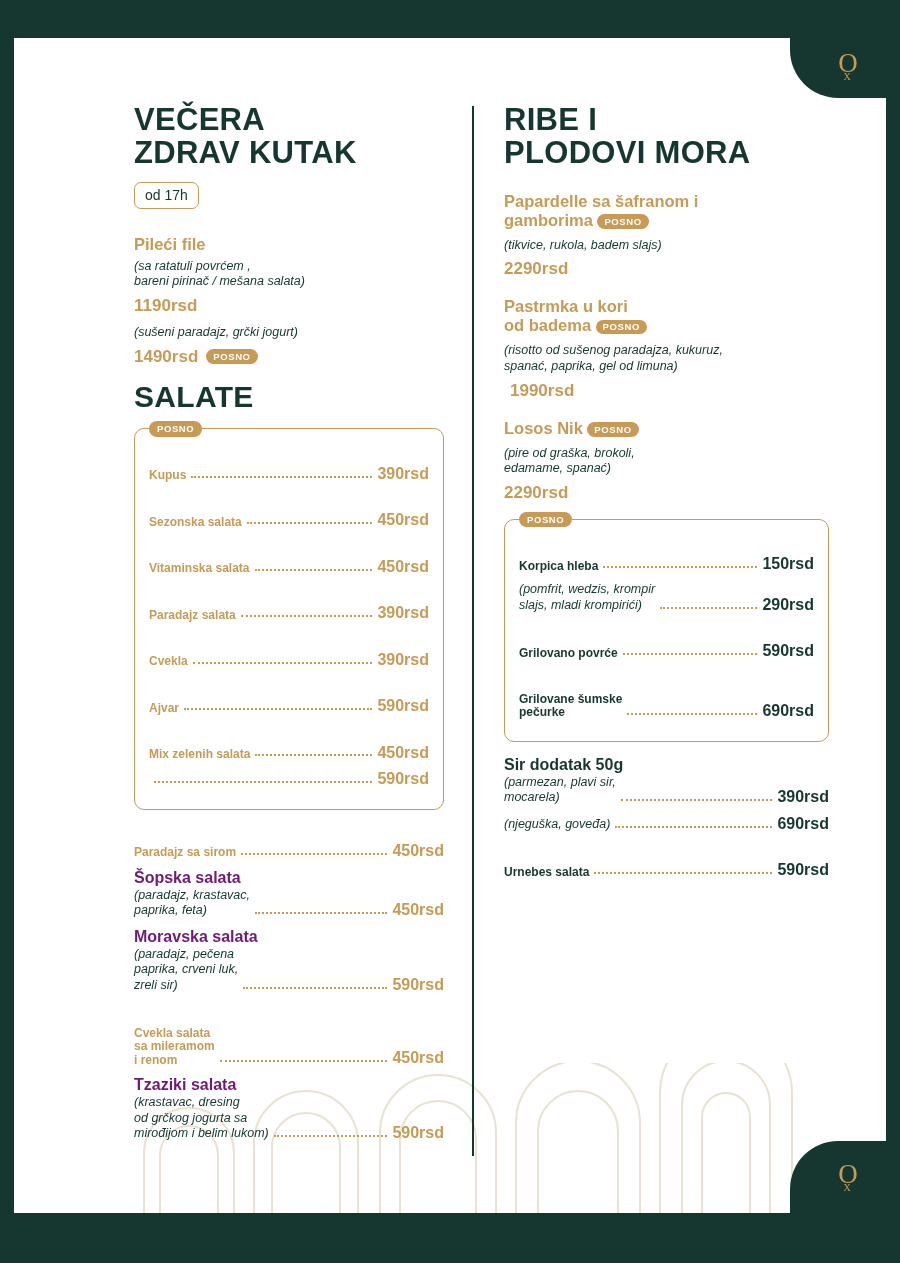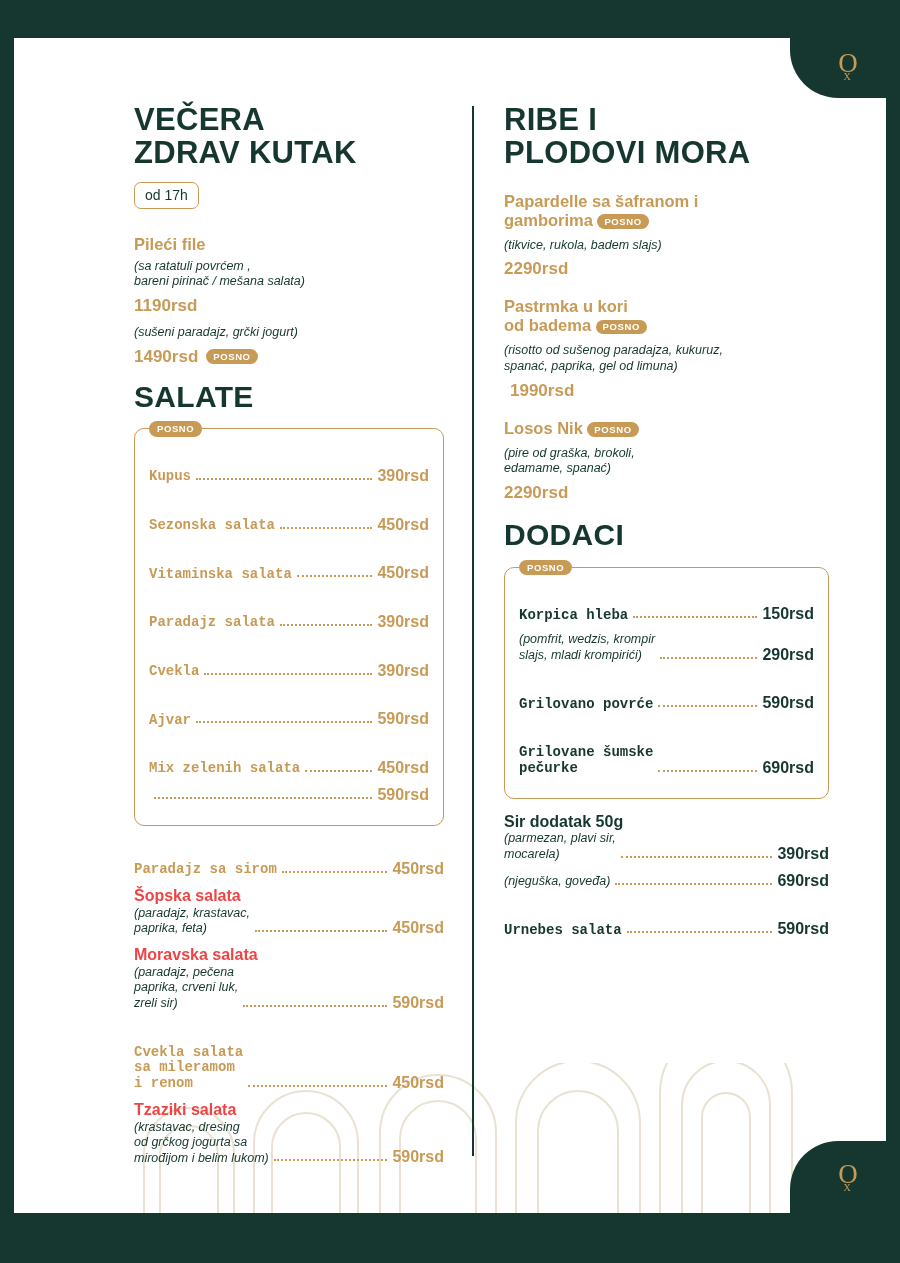--- a/index.html
+++ b/index.html
@@ -190,25 +190,25 @@
     line-height: 1;
   }
 
   .row {
     display: flex;
     align-items: flex-end;
     margin: 0 0 9px 0;
   }
   .row .rname {
     color: #c79a56;
-    font-size: 14px;
+    font-size: 12px;
     font-weight: bold;
     line-height: 1.12;
     white-space: nowrap;
-    font-family: Liberation Mono, monospace;
+    font-family: Liberation Sans, sans-serif;
     margin-top: 24px;
   }
   .row .rname.dark { color: #15372f; }
   .row .rname.wrap { white-space: normal; }
   .row .dots {
     flex: 1;
     border-bottom: 2.2px dotted #c79a56;
     margin: 0 5px 5px 5px;
     min-width: 8px;
     height: 1px;
@@ -223,21 +223,21 @@
   .row .rprice.dark { color: #15372f; }
   .row .rdesc {
     font-style: italic;
     font-size: 12.5px;
     color: #15372f;
     line-height: 1.25;
   }
   .row.lower { align-items: flex-end; }
 
   .stack-name {
-    color: #ef4444;
+    color: #701a75;
     font-size: 16px;
     font-weight: bold;
     line-height: 1.12;
     margin-bottom: 1px;
   }
   .stack-name.dark { color: #15372f; }
 
   .item-block { margin-bottom: 9px; }
 
   .top-bar {
@@ -449,21 +449,20 @@
         </div>
 
         <div class="item-block" style="margin-top:18px">
           <div class="dish-name" style="display:inline">Losos Nik</div>
           <span class="badge">POSNO</span>
           <div class="desc" style="white-space:pre-line; margin-top:8px">(pire od graška, brokoli,
 edamame, spanać)</div>
           <div class="price">2290rsd</div>
         </div>
 
-        <h1 class="section big" style="margin-top:16px">DODACI</h1>
 
         <div class="box">
           <span class="box-badge">POSNO</span>
 
           <div class="row">
             <span class="rname dark">Korpica hleba</span>
             <span class="dots"></span>
             <span class="rprice dark">150rsd</span>
           </div>
 

